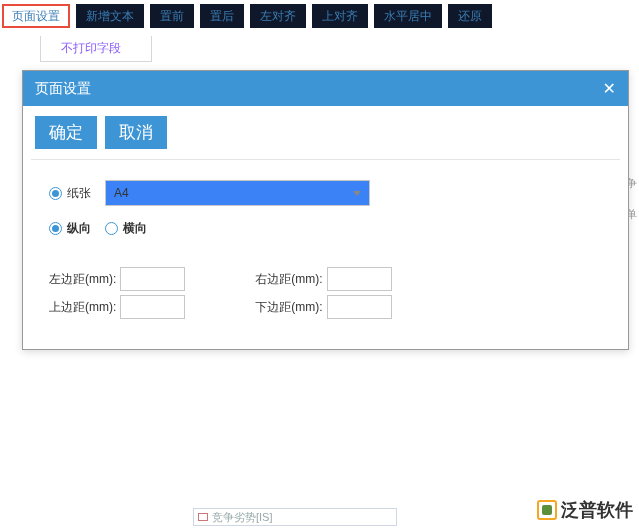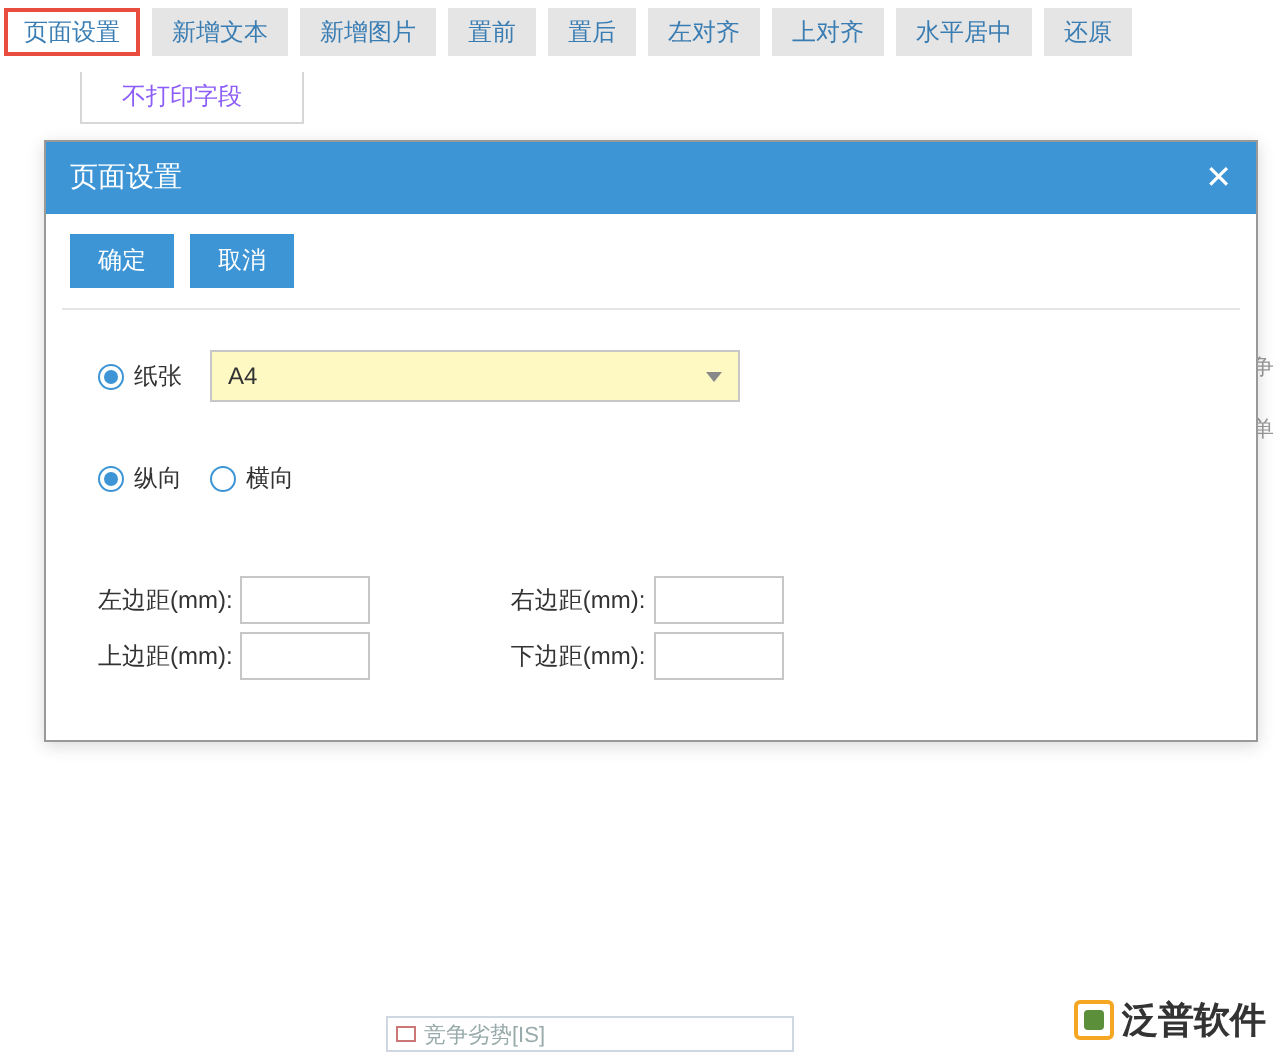--- a/index.html
+++ b/index.html
@@ -1,64 +1,63 @@
 <!DOCTYPE html>
 <html><head>
 <meta charset="utf-8">
 <style>
 * { box-sizing: border-box; margin: 0; padding: 0; }
 body { font-family: "Microsoft YaHei", Arial, sans-serif; font-size: 12px; color: #333; background: #fff; width: 639px; height: 528px; overflow: hidden; position: relative; }
 
 .toolbar { display: flex; gap: 6px; padding: 4px 2px; align-items: center; }
-.tb-btn { background: #e5e5e5; color: #3a7db3; border: none; padding: 4px 10px; font-size: 12px; cursor: pointer; font-family: inherit; height: 24px; }
+.tb-btn { background: #0f172a; color: #3a7db3; border: none; padding: 4px 10px; font-size: 12px; cursor: pointer; font-family: inherit; height: 24px; }
 .tb-btn.active { border: 2px solid #e74c3c; background: #fff; padding: 2px 8px; }
 
 .sub-row { padding: 4px 40px; }
 .sub-label { display: inline-block; border: 1px solid #d7d7d7; border-top: none; padding: 4px 30px 4px 20px; color: #8b5cf6; }
 
 .bg-faded { position: absolute; right: 2px; top: 160px; color: #999; font-size: 11px; }
 .bg-faded div { margin: 16px 0; }
 
 .dialog { position: absolute; left: 22px; top: 70px; width: 607px; background: #fff; border: 1px solid #999; box-shadow: 0 2px 8px rgba(0,0,0,0.15); }
 .dlg-title { background: #3d95d5; color: #fff; padding: 8px 12px; display: flex; justify-content: space-between; align-items: center; font-size: 14px; }
 .dlg-close { cursor: pointer; font-size: 16px; color: #fff; }
 .dlg-actions { padding: 10px 12px; display: flex; gap: 8px; }
-.dlg-btn { background: #3d95d5; color: #fff; border: none; padding: 5px 14px; font-size: 12px; cursor: pointer; font-family: inherit; }
+.dlg-btn { background: #3d95d5; color: #fff; border: none; padding: 5px 14px; font-size: 17px; cursor: pointer; font-family: inherit; }
 .dlg-body { padding: 10px 18px 30px 18px; border-top: 1px solid #e5e5e5; margin: 0 8px; }
 
 .row { display: flex; align-items: center; margin: 10px 0; }
 .radio { width: 13px; height: 13px; border: 1px solid #3d95d5; border-radius: 50%; display: inline-flex; align-items: center; justify-content: center; margin-right: 5px; cursor: pointer; flex: none; }
 .radio.checked::after { content: ""; width: 7px; height: 7px; background: #3d95d5; border-radius: 50%; }
 .rlabel { margin-right: 14px; }
-.select { flex: none; width: 265px; height: 26px; border: 1px solid #c7c7c7; display: flex; align-items: center; justify-content: space-between; padding: 0 8px; cursor: pointer; background: #fef9c3; }
+.select { flex: none; width: 265px; height: 26px; border: 1px solid #c7c7c7; display: flex; align-items: center; justify-content: space-between; padding: 0 8px; cursor: pointer; background: #3b82f6; }
 .caret { border-left: 4px solid transparent; border-right: 4px solid transparent; border-top: 5px solid #888; }
 .txt-input { width: 65px; height: 24px; border: 1px solid #c7c7c7; background: #fff; padding: 0 4px; font-family: inherit; font-size: 12px; }
 .gap { width: 22px; }
 
-.margins { display: flex; gap: 70px; margin-top: 40px; }
+.margins { display: flex; gap: 70px; margin-top: 30px; }
 .mcol { display: grid; grid-template-columns: auto auto; gap: 4px 4px; align-items: center; }
 .mcol label { text-align: right; min-width: 50px; }
 
 .watermark { position: absolute; right: 6px; bottom: 6px; text-align: right; }
 .wm-top { display: flex; align-items: center; gap: 4px; padding-left: 24px; }
 .wm-logo { width: 20px; height: 20px; border: 2px solid #f5a623; border-radius: 3px; position: relative; }
 .wm-logo::after { content: ""; position: absolute; left: 3px; top: 3px; width: 10px; height: 10px; background: #5b8f3a; border-radius: 2px; }
 .wm-name { font-size: 18px; color: #333; font-weight: bold; }
 .wm-url { font-size: 12px; color: #b08a3f; }
 
 .bottom-strip { position: absolute; left: 193px; bottom: 2px; width: 204px; height: 18px; border: 1px solid #cfd8e2; display: flex; align-items: center; padding: 0 4px; color: #9aa; font-size: 11px; gap: 4px; }
 .mini-icon { width: 10px; height: 8px; border: 1px solid #c77; }
 </style>
 </head>
 <body>
 
 <div class="toolbar">
   <button class="tb-btn active">页面设置</button>
   <button class="tb-btn">新增文本</button>
-  <button class="tb-btn">新增图片</button>
   <button class="tb-btn">置前</button>
   <button class="tb-btn">置后</button>
   <button class="tb-btn">左对齐</button>
   <button class="tb-btn">上对齐</button>
   <button class="tb-btn">水平居中</button>
   <button class="tb-btn">还原</button>
 </div>
 
 <div class="sub-row">
   <span class="sub-label">不打印字段</span>
@@ -83,21 +82,21 @@
     <div class="row">
       <span class="radio checked"></span>
       <span class="rlabel">纸张</span>
       <div class="select">
         <span>A4</span>
         <span class="caret"></span>
       </div>
     </div>
 
 
-    <div class="row" style="margin-top:30px;">
+    <div class="row" style="margin-top:14px;font-weight:bold;">
       <span class="radio checked"></span>
       <span class="rlabel">纵向</span>
       <span class="radio"></span>
       <span class="rlabel">横向</span>
     </div>
 
     <div class="margins">
       <div class="mcol">
         <label>左边距(mm):</label>
         <input class="txt-input" value="" style="">

